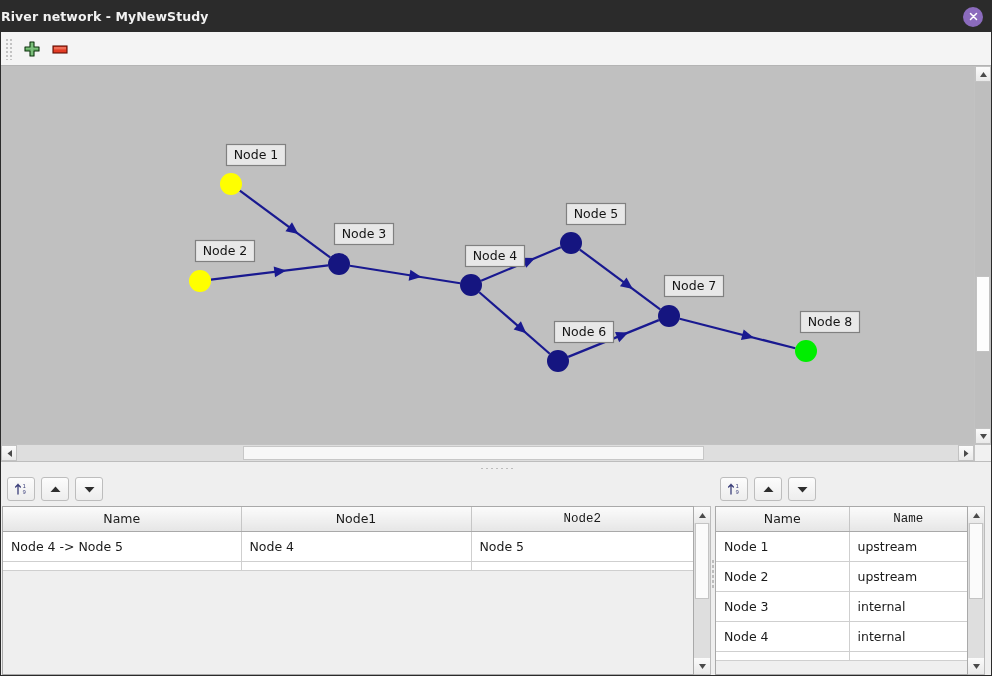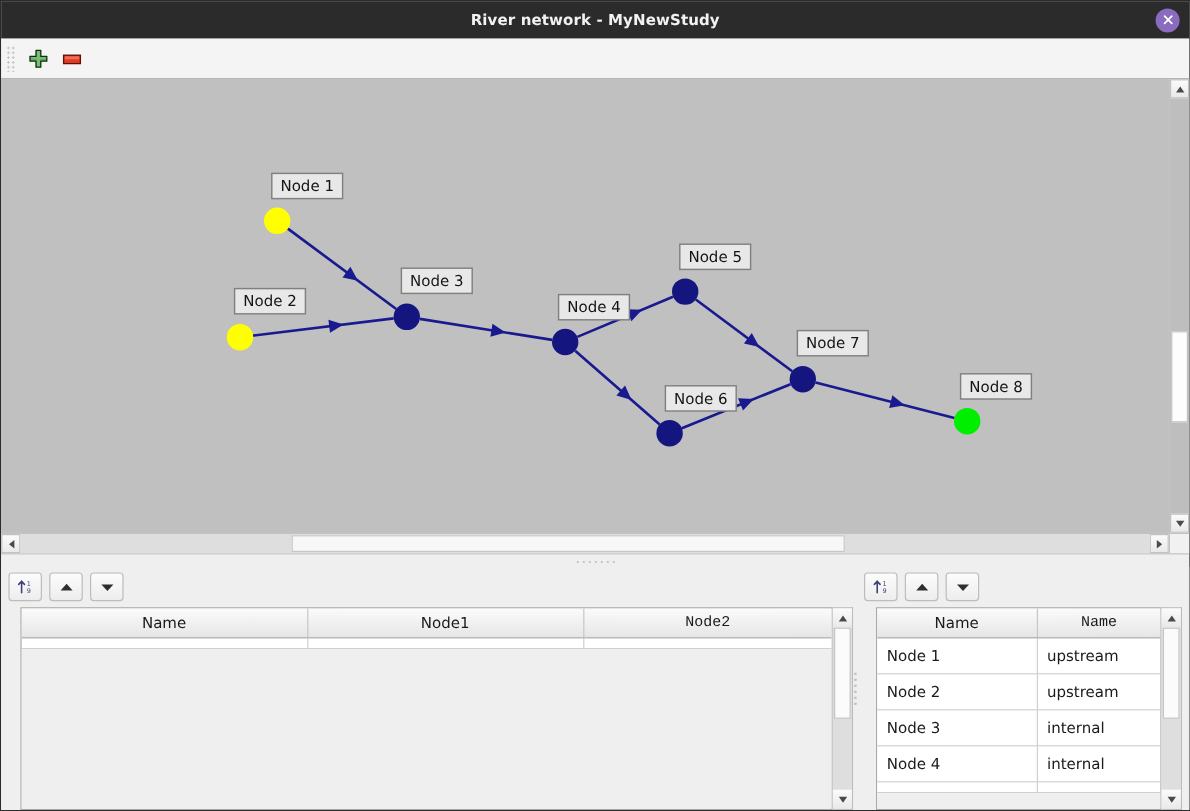--- a/index.html
+++ b/index.html
@@ -15,21 +15,21 @@
     display: flex; flex-direction: column;
     background: #efefef;
     border: 1px solid #2b2b2b;
   }
 
   
   .titlebar {
     height: 31px; flex: 0 0 31px;
     background: #2b2b2b;
     position: relative;
-    display: flex; align-items: center; justify-content: center;
+    display: flex; align-items: center; 
   }
   .titlebar-text {
     color: #f2f2f2;
     font-size: 12.5px;
     font-weight: bold;
     letter-spacing: 0.1px;
   }
   .close-btn {
     position: absolute; right: 8px; top: 50%;
     transform: translateY(-50%);
@@ -156,21 +156,21 @@
     padding: 0 6px;
   }
   .tbl-btn {
     width: 28px; height: 24px;
     background: linear-gradient(#fcfcfc,#ededed);
     border: 1px solid #bdbdbd; border-radius: 3px;
     display: flex; align-items: center; justify-content: center;
     cursor: pointer;
   }
 
-  .tbl-scrollwrap { flex: 1 1 auto; display: flex; min-height: 0; padding-left: 16px; }
+  .tbl-scrollwrap { flex: 1 1 auto; display: flex; min-height: 0; padding-left: 1px; }
   .tbl-outer {
     flex: 1 1 auto; min-width: 0;
     display: flex; flex-direction: column;
     border: 1px solid #a9a9a9;
     background: #ffffff;
     overflow: hidden;
   }
   table.grid {
     width: 100%; border-collapse: collapse;
     table-layout: fixed;
@@ -365,20 +365,25 @@
         <div class="tbl-outer">
           <table class="grid" id="branches-table">
             <thead>
                 <tr id="branches-head">
                   <th style="width: 238px;">Name</th>
                   <th style="width: 230px;">Node1</th>
                   <th>Node2</th>
                 </tr>
               </thead>
             <tbody id="branches-body">
+                <tr>
+                  <td>Node 4 -&gt; Node 5</td>
+                  <td>Node 4</td>
+                  <td>Node 5</td>
+                </tr>
                 <tr class="partial">
                   <td></td>
                   <td></td>
                   <td></td>
                 </tr>
               </tbody>
           </table>
           <div class="tbl-body-pad"></div>
         </div>
         <div class="tbl-vsb">

